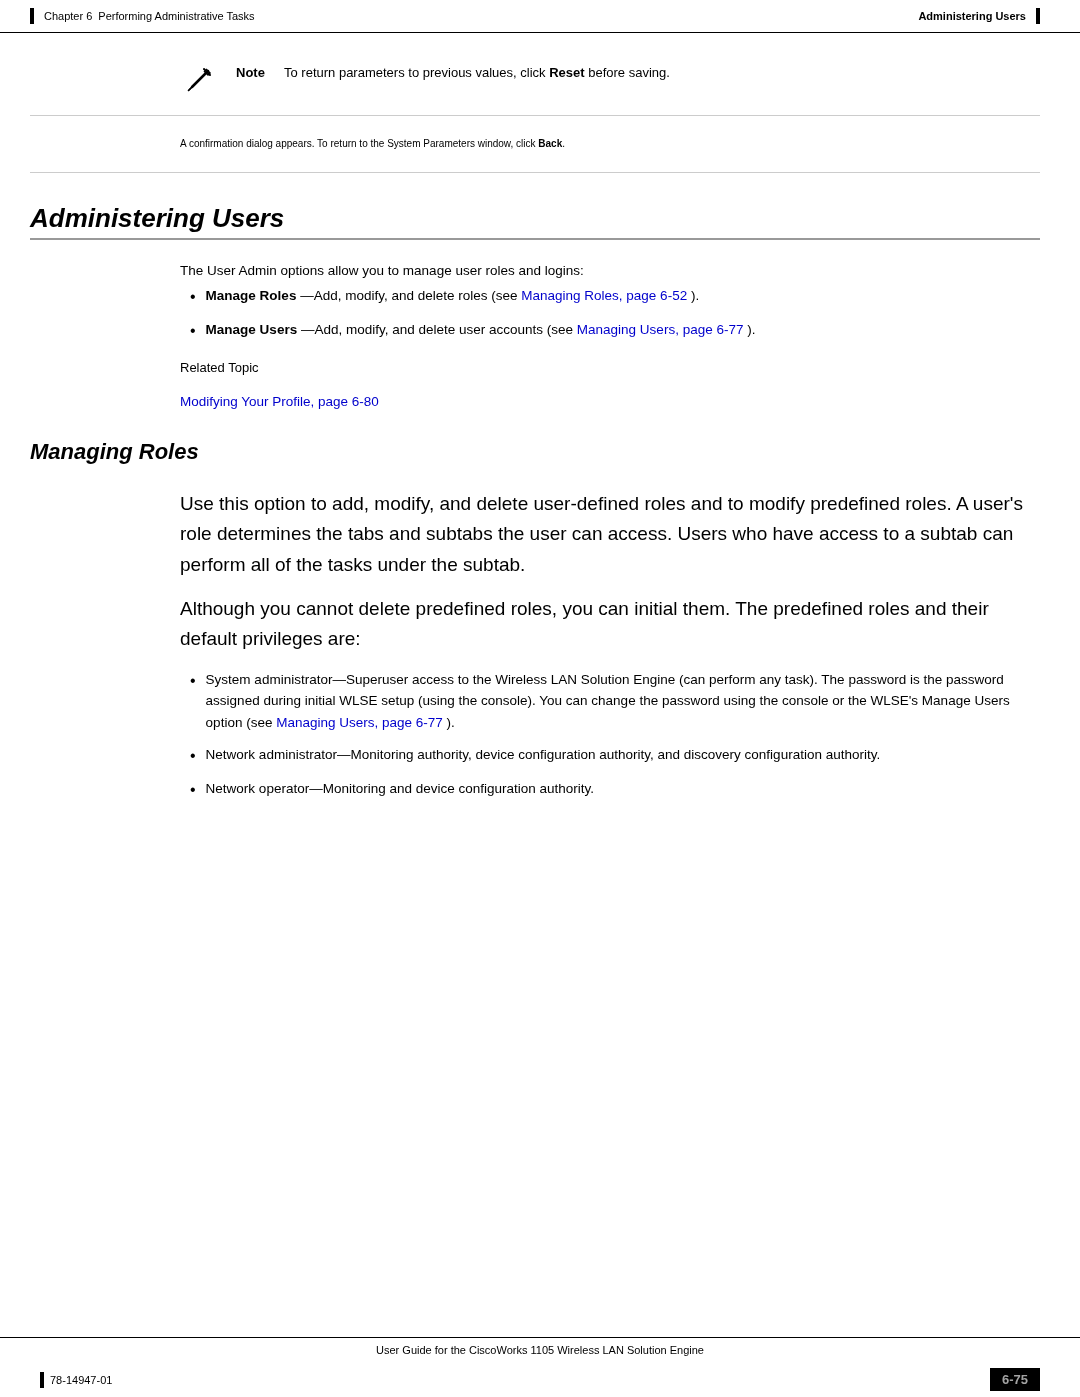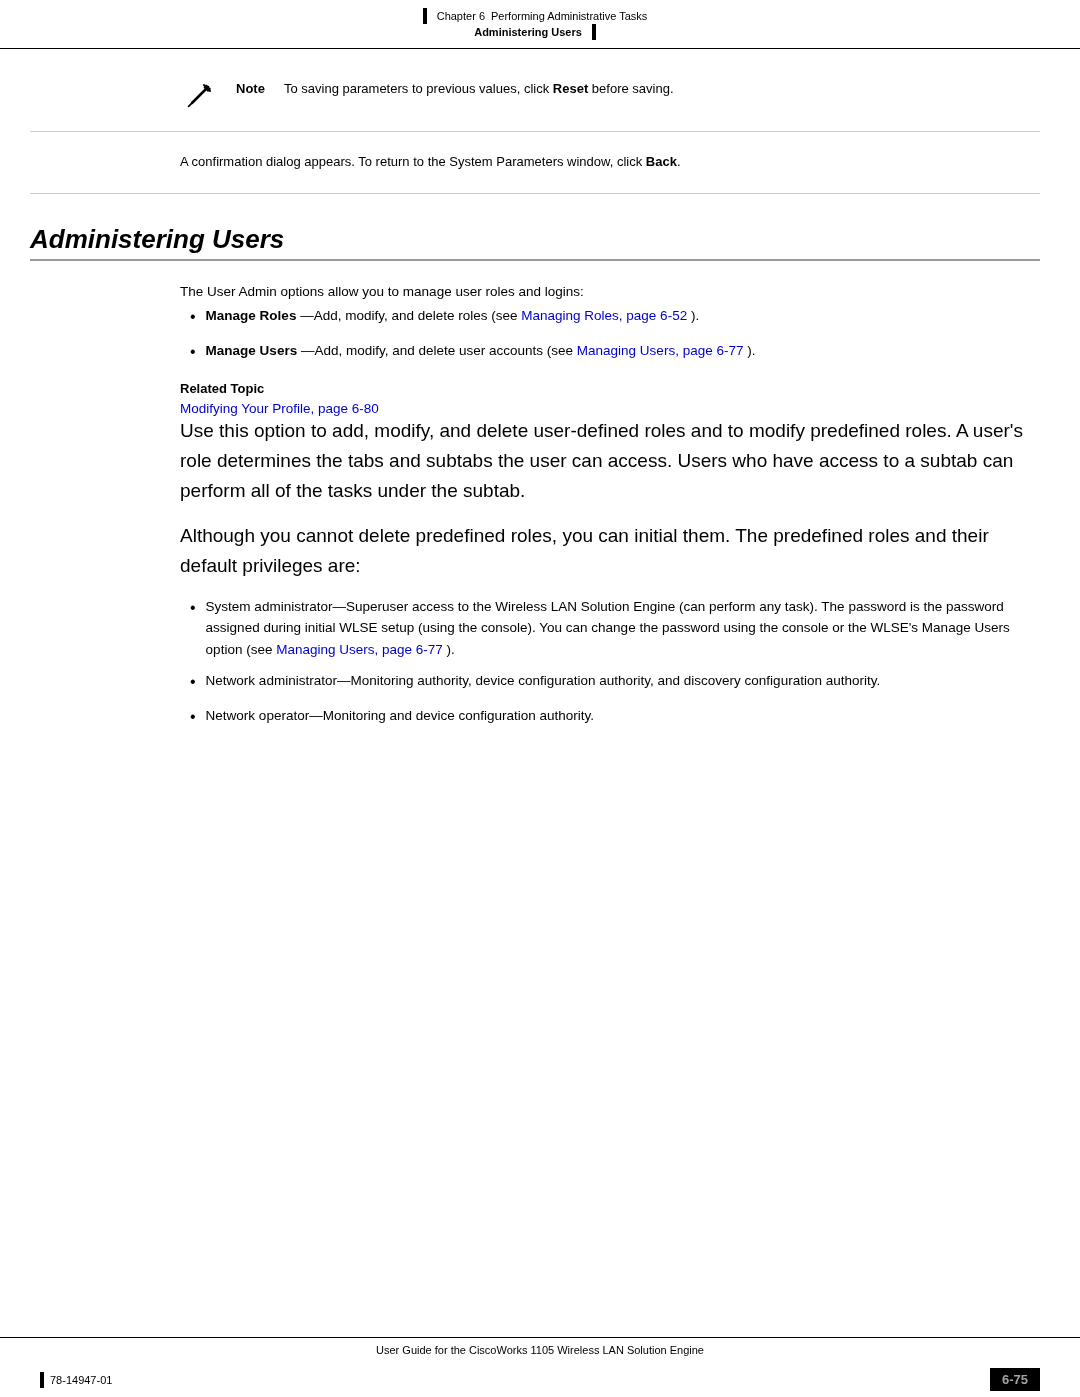--- a/index.html
+++ b/index.html
@@ -26,21 +26,20 @@
     }
 
     
     .header-bar {
       display: flex;
       justify-content: space-between;
       align-items: center;
       padding: 8px 40px 8px 30px;
       border-bottom: 1px solid #000;
       margin-bottom: 0;
-      flex-direction: column;
     }
 
     .header-left {
       display: flex;
       align-items: center;
       gap: 6px;
     }
 
     .header-chapter-marker {
       width: 4px;
@@ -120,21 +119,21 @@
       border: none;
       border-top: 1px solid #ccc;
     }
 
     
     .body-section {
       margin: 0 40px 20px 180px;
     }
 
     .body-text {
-      font-size: 13px;
+      font-size: 10px;
       line-height: 1.6;
       margin-bottom: 12px;
     }
 
     .body-text .bold {
       font-weight: bold;
     }
 
     
     .section-heading {
@@ -185,22 +184,22 @@
     }
 
     .link {
       color: #0000cc;
       text-decoration: none;
     }
 
     
     .related-topic-label {
       font-size: 13px;
-      font-weight: bold;
-      margin-bottom: 4px;
+      font-weight: normal;
+      margin-bottom: 18px;
       margin-top: 16px;
     }
 
     .related-topic-link {
       color: #0000cc;
       font-size: 13.5px;
       text-decoration: none;
     }
 
     
@@ -299,21 +298,21 @@
         <line x1="20" y1="6" x2="26" y2="12" stroke="#000" stroke-width="2" stroke-linecap="round"></line>
         <line x1="5" y1="27" x2="8" y2="24" stroke="#000" stroke-width="1.5" stroke-linecap="round"></line>
 
         <polyline points="22,6 26,10 24,12 20,8" fill="none" stroke="#000" stroke-width="1.5"></polyline>
 
         <line x1="6" y1="26" x2="4" y2="28" stroke="#000" stroke-width="1.5"></line>
       </svg>
     </div>
     <span class="note-label">Note</span>
     <p class="note-text">
-      <span>To saving parameters to previous values, click </span><span class="bold">Reset</span><span> before saving.</span>
+      <span>To return parameters to previous values, click </span><span class="bold">Reset</span><span> before saving.</span>
     </p>
   </div>
 
   <hr class="divider">
 
   <div class="body-section">
     <p class="body-text">
       <span>A confirmation dialog appears. To return to the System Parameters window, click</span> <span class="bold">Back</span>.
     </p>
   </div>
@@ -341,20 +340,21 @@
           <a class="link">Managing Users, page 6-77</a>
           <span>).</span>
         </span>
       </li>
     </ul>
 
     <div class="related-topic-label">Related Topic</div>
     <a class="related-topic-link">Modifying Your Profile, page 6-80</a>
   </div>
 
+  <h2 class="subsection-heading">Managing Roles</h2>
 
   <div class="managing-content">
     <p class="managing-text">Use this option to add, modify, and delete user-defined roles and to modify predefined roles. A user's role determines the tabs and subtabs the user can access. Users who have access to a subtab can perform all of the tasks under the subtab.</p>
     <p class="managing-text">Although you cannot delete predefined roles, you can initial them. The predefined roles and their default privileges are:</p>
 
     <ul class="bullet-list">
       <li>
         <span>
           <span>System administrator—Superuser access to the Wireless LAN Solution Engine (can perform any task). The password is the password assigned during initial WLSE setup (using the console). You can change the password using the console or the WLSE's Manage Users option (see </span>
           <a class="link">Managing Users, page 6-77</a>

